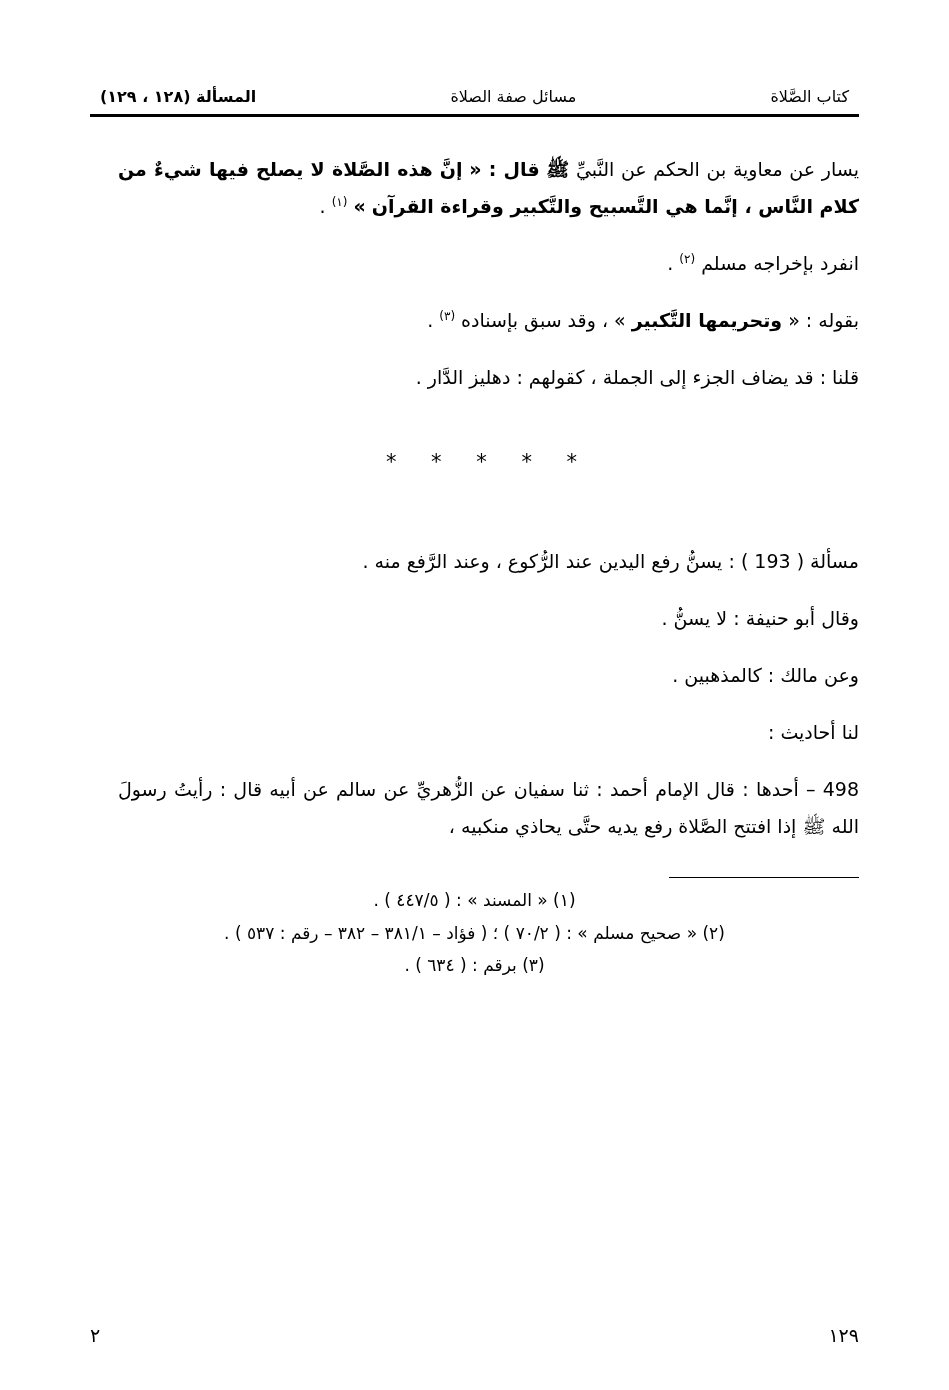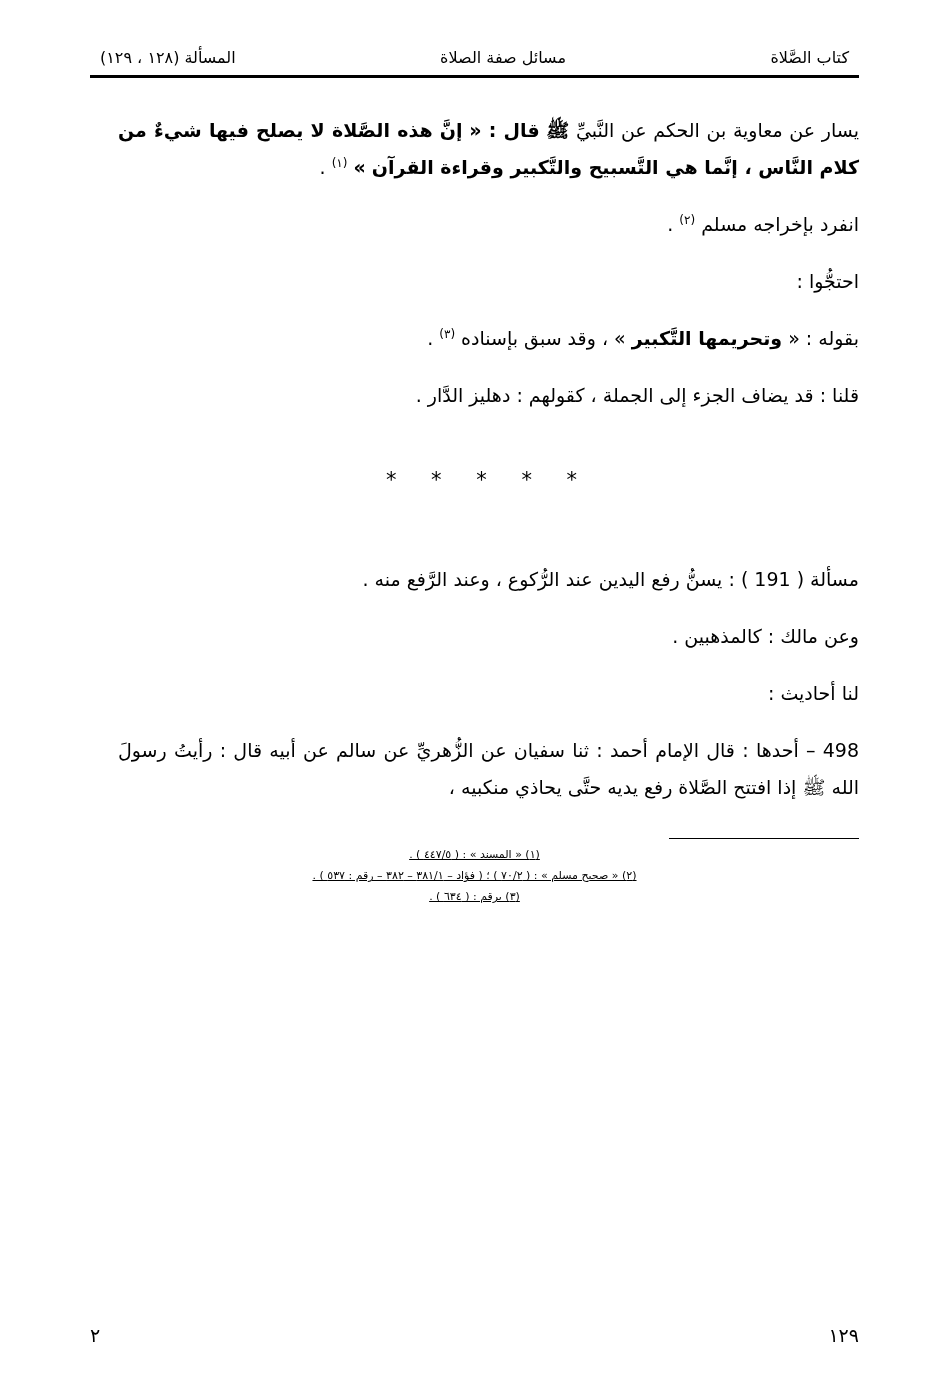--- a/index.html
+++ b/index.html
@@ -29,22 +29,22 @@
     display: flex;
     flex-direction: row;
     justify-content: space-between;
     align-items: baseline;
     font-size: 16px;
     direction: rtl;
     padding: 8px 10px 0 10px;
   }
   .header > div { white-space: nowrap; }
   .header-right { font-weight: normal; }
-  .header-center { font-weight: normal; }
-  .header-left { font-weight: normal; }
+  .header-center { font-weight: normal; margin-top: 39px; }
+  .header-left { font-weight: bold; }
 
   .header-rule {
     margin: 8px 0 0 0;
     border: none;
     border-top: 3px solid #000;
     height: 0;
   }
 
   
   .body {
@@ -71,25 +71,24 @@
   .stars {
     text-align: center;
     letter-spacing: 14px;
     font-size: 21px;
     margin: 46px 0 60px 0;
   }
 
   
   .footnotes {
     direction: rtl;
-    font-size: 11px;
+    font-size: 17px;
     line-height: 1.9;
     margin-top: 26px;
     padding-top: 6px;
-    text-decoration: underline;
   }
   .fn-rule {
     width: 190px;
     border: none;
     border-top: 1px solid #000;
     margin: 0 0 6px 0;
     float: right;
   }
   .fn {
     clear: both;
@@ -134,37 +133,37 @@
       <span class="sup">(١)</span>
       <span>.</span>
     </p>
 
     <p class="para center-line">
       <span>انفرد بإخراجه مسلم</span>
       <span class="sup">(٢)</span>
       <span>.</span>
     </p>
 
-    <p class="para center-line">احتجُّوا :</p>
 
     <p class="para center-line">
       <span>بقوله : «</span>
       <span class="q">وتحريمها التَّكبير</span>
       <span>» ، وقد سبق بإسناده</span>
       <span class="sup">(٣)</span>
       <span>.</span>
     </p>
 
 
     <p class="para center-line">قلنا : قد يضاف الجزء إلى الجملة ، كقولهم : دهليز الدَّار .</p>
 
     <div class="stars">*  *  *  *  *</div>
 
-    <p class="para center-line">مسألة ( 191 ) : يسنُّ رفع اليدين عند الرُّكوع ، وعند الرَّفع منه .</p>
+    <p class="para center-line">مسألة ( 193 ) : يسنُّ رفع اليدين عند الرُّكوع ، وعند الرَّفع منه .</p>
 
+    <p class="para center-line">وقال أبو حنيفة : لا يسنُّ .</p>
 
     <p class="para center-line">وعن مالك : كالمذهبين .</p>
 
     <p class="para center-line">لنا أحاديث :</p>
 
     <p class="para">
       <span>498 – أحدها : قال الإمام أحمد : ثنا سفيان عن الزُّهريِّ عن سالم عن أبيه قال : رأيتُ رسولَ الله</span>
       <span>ﷺ</span>
       <span>إذا افتتح الصَّلاة رفع يديه حتَّى يحاذي منكبيه ،</span>
     </p>

